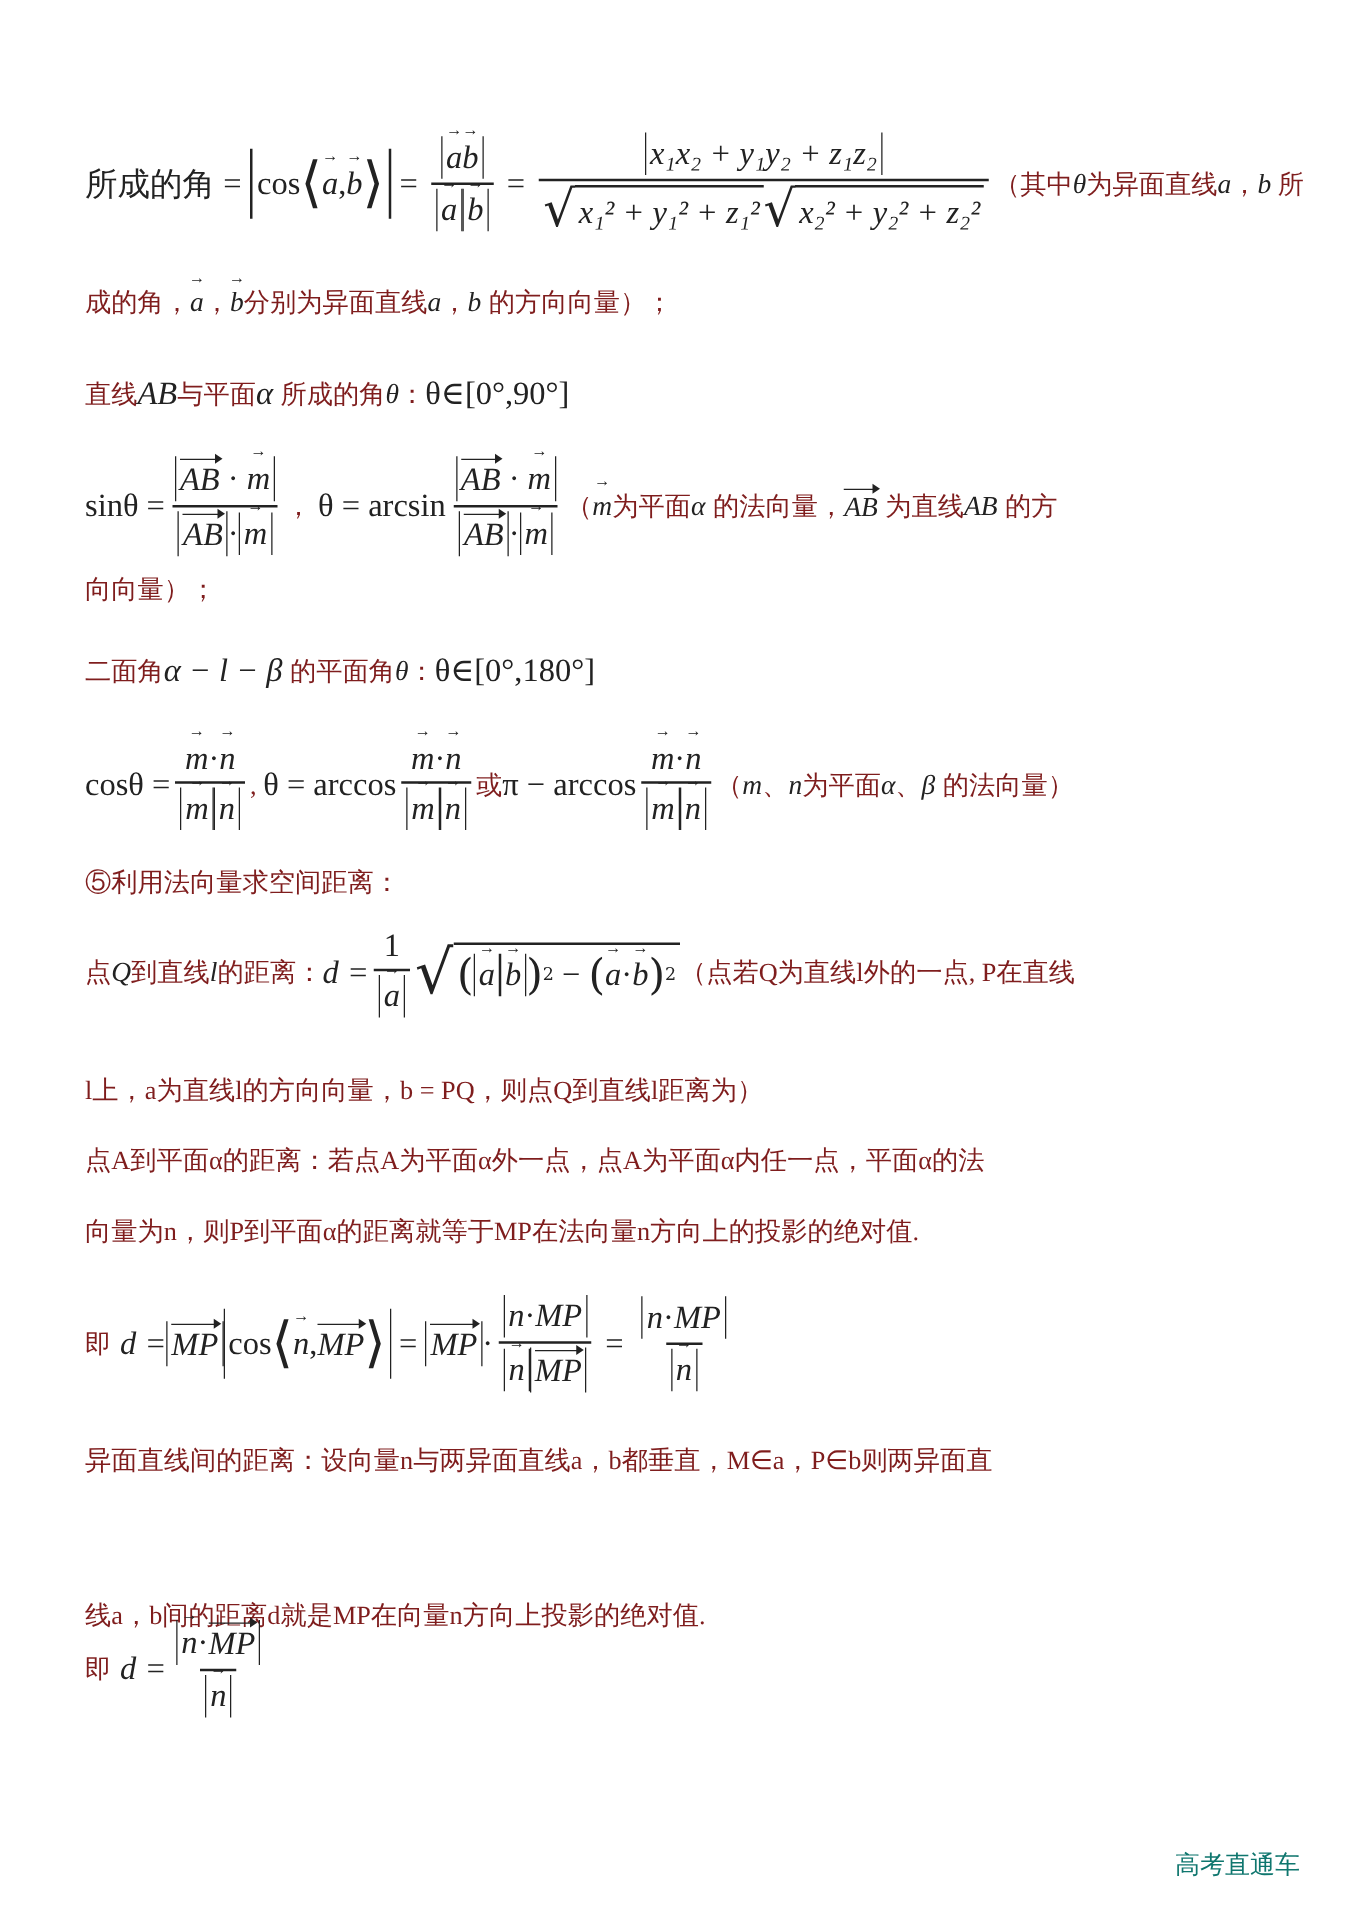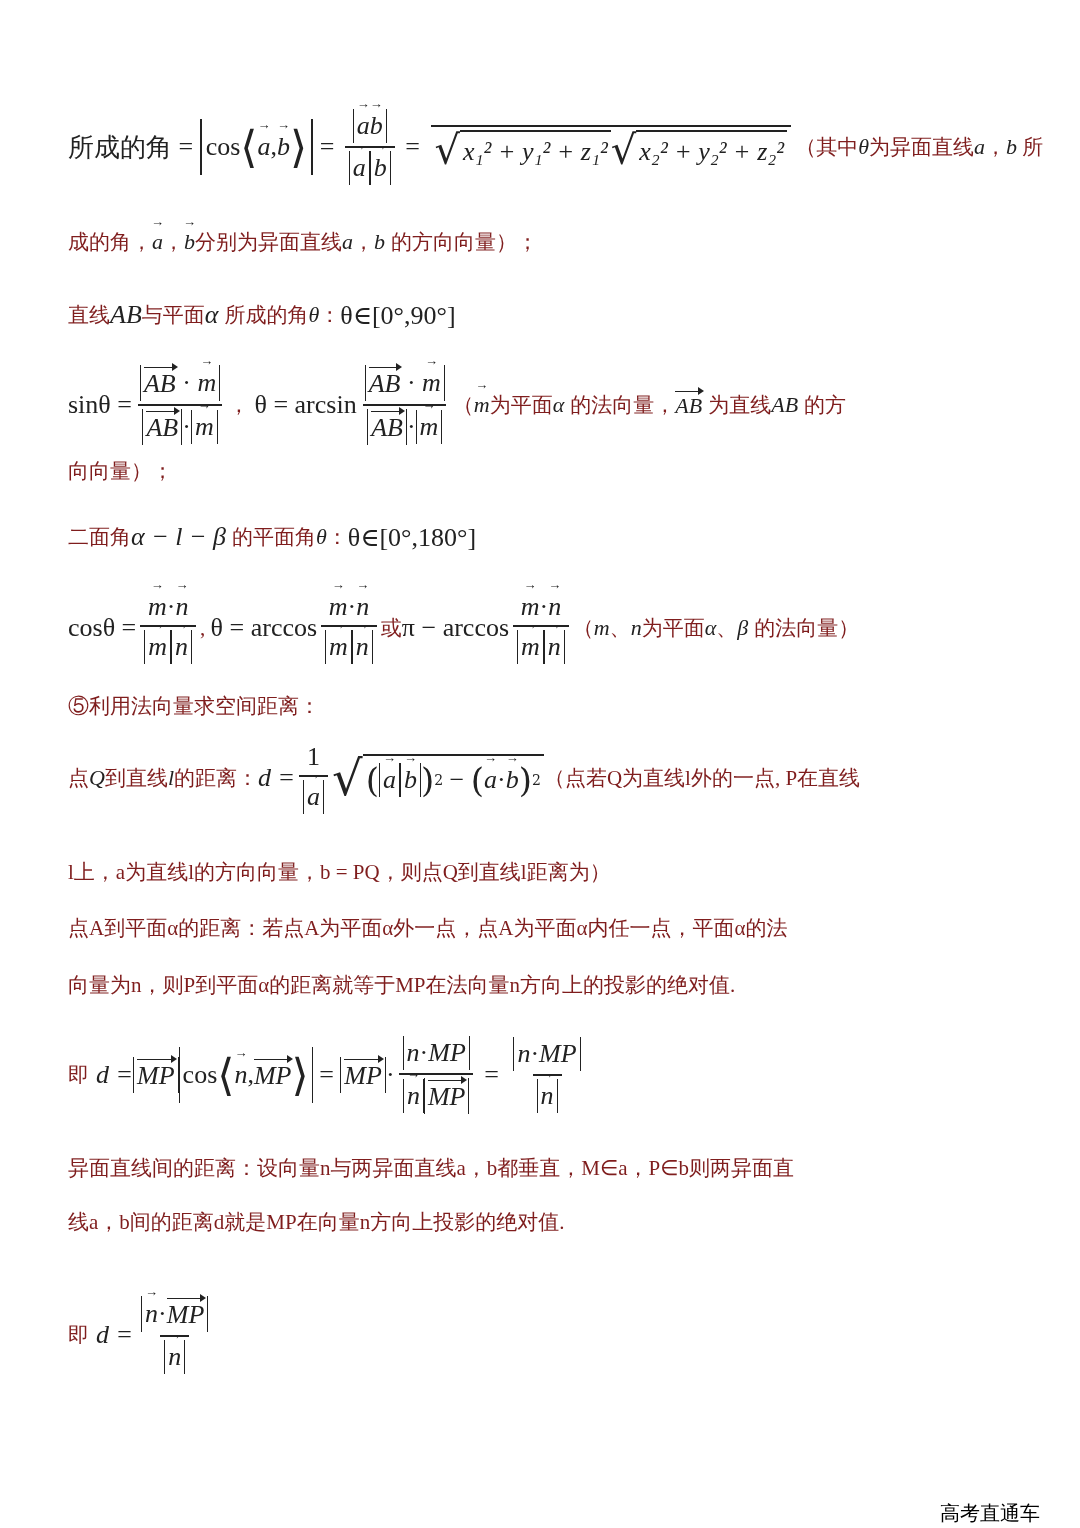--- a/index.html
+++ b/index.html
@@ -19,21 +19,21 @@
   .abs { border-left: 1.6px solid #222; border-right: 1.6px solid #222; padding: 2px 3px; display: inline-flex; align-items: center; }
   .vec { position: relative; display: inline-block; }
   .vec::before { content: "\2192"; position: absolute; top: -15px; left: 50%; transform: translateX(-50%); font-size: 13px; font-style: normal; }
   .ovl { display: inline-block; border-top: 1.5px solid #222; position: relative; padding-top: 1px; }
   .ovl::after { content: ""; position: absolute; right: -2px; top: -5px; border-left: 6px solid #222; border-top: 4px solid transparent; border-bottom: 4px solid transparent; }
   .sqrt { display: inline-flex; align-items: stretch; }
   .sqrt .rad { font-size: 40px; line-height: 1; font-family: "DejaVu Serif", serif; }
   .sqrt .under { border-top: 2px solid #222; display: inline-flex; align-items: center; padding: 2px 3px 0; text-align: center; }
   sub, sup { font-size: 14px; }
   .big { font-size: 44px; font-family: "DejaVu Serif", serif; line-height: 1; }
-  .watermark { position: absolute; left: 940px; top: 1478px; font-family: "DejaVu Sans", "Liberation Sans", sans-serif; font-size: 20px; color: #000000; margin-top: 22px; }
+  .watermark { position: absolute; left: 940px; top: 1478px; font-family: "DejaVu Sans", "Liberation Sans", sans-serif; font-size: 20px; color: #0f766e; }
   .sp { display: inline-block; width: 6px; }
 </style>
 </head>
 <body>
 
 <div class="line" style="top:92px; height:110px;">
   <span class="m">所成的角</span>
   <span class="m">&nbsp;=&nbsp;</span>
   <span class="abs" style="border-width:2px; padding:6px 4px;">
     <span class="m">cos</span>
@@ -55,20 +55,23 @@
         <span class="abs">
           <span class="mi vec">a</span>
         </span>
         <span class="abs">
           <span class="mi vec">b</span>
         </span>
       </span>
   </span>
   <span class="m">&nbsp;=&nbsp;</span>
   <span class="frac">
+    <span class="num">
+        <span class="abs mi">x₁x₂ + y₁y₂ + z₁z₂</span>
+      </span>
     <span class="den">
       <span class="sqrt">
           <span class="rad">√</span>
           <span class="under mi">x₁² + y₁² + z₁²</span>
         </span>
       <span class="sqrt">
           <span class="rad">√</span>
           <span class="under mi">x₂² + y₂² + z₂²</span>
         </span>
     </span>
@@ -337,21 +340,21 @@
         <span class="abs">
           <span class="mi vec">n</span>
         </span>
       </span>
   </span>
 </div>
 
 <div class="line" style="top:1148px; height:40px;">
   <span class="cn">异面直线间的距离：设向量n与两异面直线a，b都垂直，M∈a，P∈b则两异面直</span>
 </div>
-<div class="line" style="top:1202px; height:40px;justify-content:center;">
+<div class="line" style="top:1272px; height:40px;justify-content:center;">
   <span class="cn">线a，b间的距离d就是MP在向量n方向上投影的绝对值.</span>
 </div>
 <div class="line" style="top:1285px; height:100px;">
   <span class="cn">即</span>&nbsp;
   <span class="mi">d =</span>
   <span class="frac">
     <span class="num">
         <span class="abs">
           <span class="mi vec">n</span>
           <span class="m">·</span>

